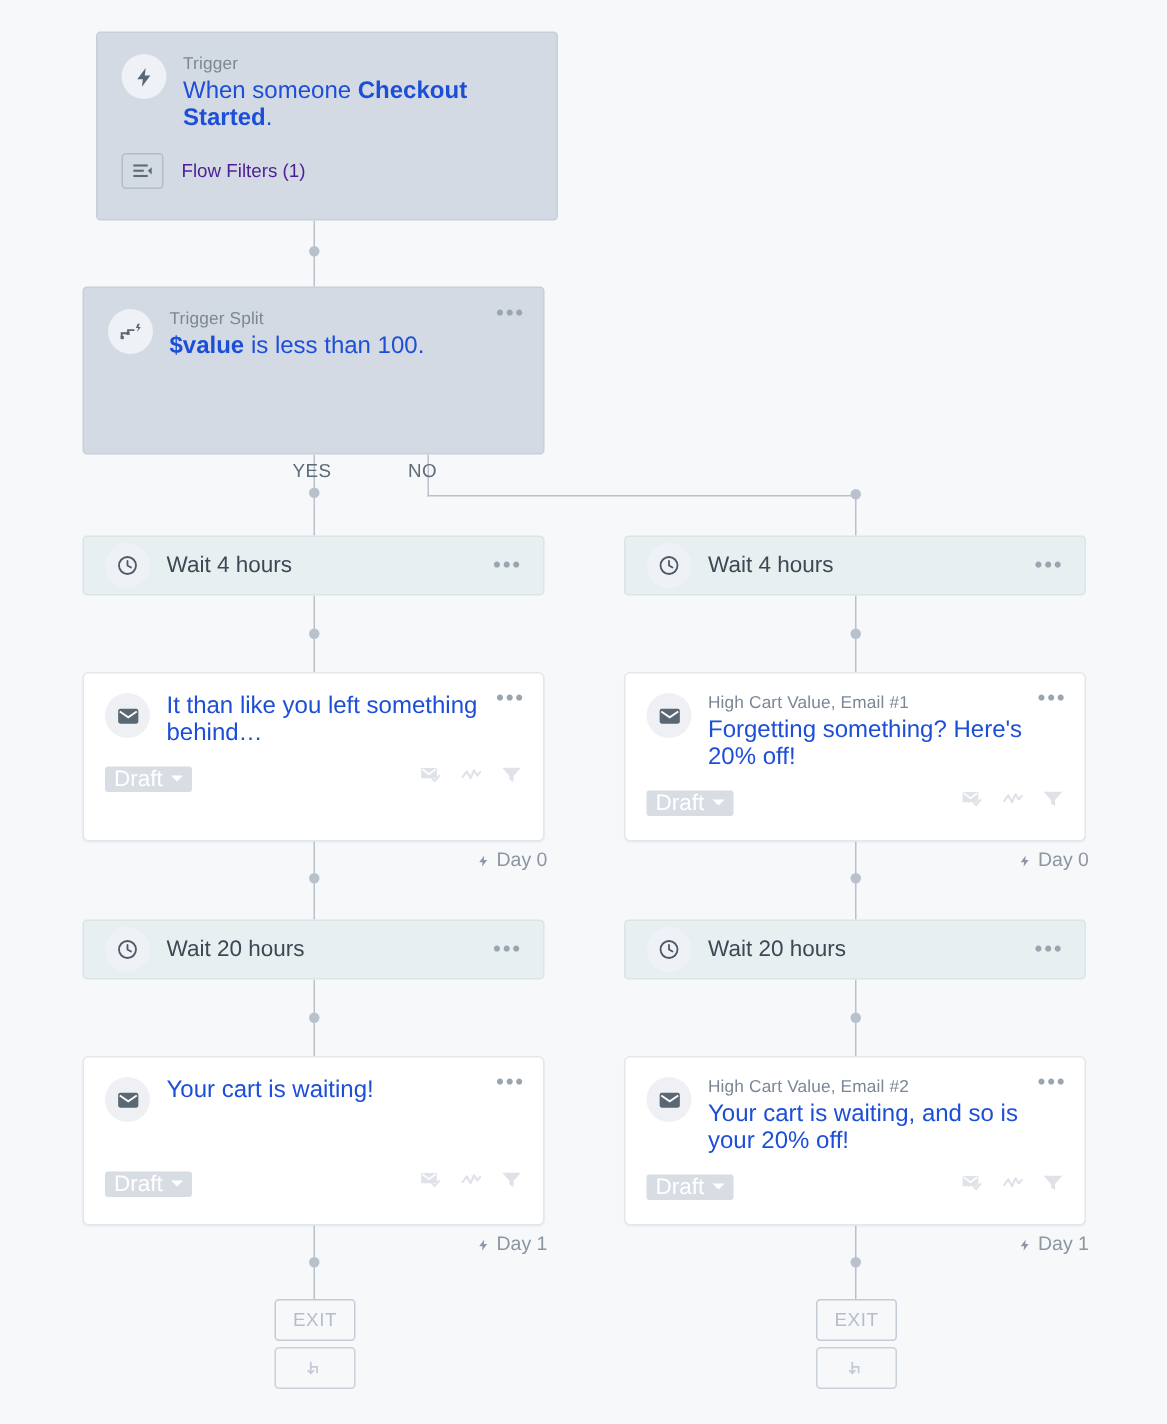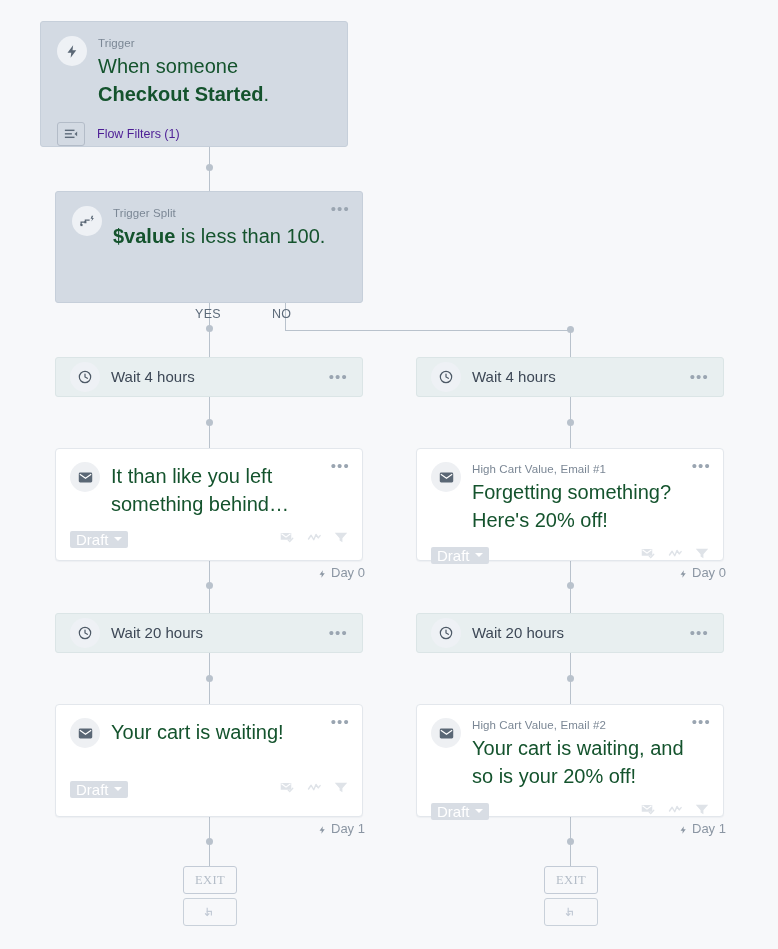--- a/index.html
+++ b/index.html
@@ -93,23 +93,23 @@
   .node-body { flex: 1; min-width: 0; }
 
   .node-label {
     font-size: 11.5px;
     color: #7b8795;
     line-height: 15px;
     margin-bottom: 1px;
     letter-spacing: .1px;
   }
   .node-title {
-    font-size: 20px;
-    line-height: 28px;
-    color: #14532d;
+    font-size: 16px;
+    line-height: 18px;
+    color: #1d4ed8;
     font-weight: 400;
   }
   .node-title b { font-weight: 700; }
 
   .wait-title {
     font-size: 15px;
     color: #3d4856;
     line-height: 20px;
   }
 
@@ -189,21 +189,21 @@
     height: 26px;
     border: 1px solid #c3cbd6;
     border-radius: 3px;
     background: transparent;
     display: flex;
     align-items: center;
     justify-content: center;
     font-size: 12.5px;
     letter-spacing: .4px;
     color: #b4bdc8;
-    font-family: Liberation Serif, serif;
+    font-family: Liberation Sans, sans-serif;
   }
   .merge-btn {
     position: absolute;
     width: 52px;
     height: 26px;
     border: 1px solid #c9d1da;
     border-radius: 3px;
     background: transparent;
     display: flex;
     align-items: center;
@@ -250,21 +250,21 @@
 
   <div class="line-v" style="left:570px; top:561px; height:52px;"></div>
   <div class="dot" style="left:567px; top:582px;"></div>
 
   <div class="line-v" style="left:570px; top:653px; height:51px;"></div>
   <div class="dot" style="left:567px; top:675px;"></div>
 
   <div class="line-v" style="left:570px; top:817px; height:49px;"></div>
   <div class="dot" style="left:567px; top:838px;"></div>
 
-  <div class="node trigger-card" style="left:40px; top:21px; width:308px; height:126px;">
+  <div class="node trigger-card" style="left:64px; top:21px; width:308px; height:126px;">
     <div class="node-head">
       <div class="icon-circle">
         <svg width="15" height="15" viewBox="0 0 24 24" aria-hidden="true">
           <path d="M13 2L4 14h6l-1 8 9-12h-6l1-8z" fill="#5a6775"></path>
         </svg>
       </div>
       <div class="node-body">
         <div class="node-label">Trigger</div>
         <div class="node-title"><span>When someone </span><b>Checkout Started</b><span>.</span></div>
       </div>

